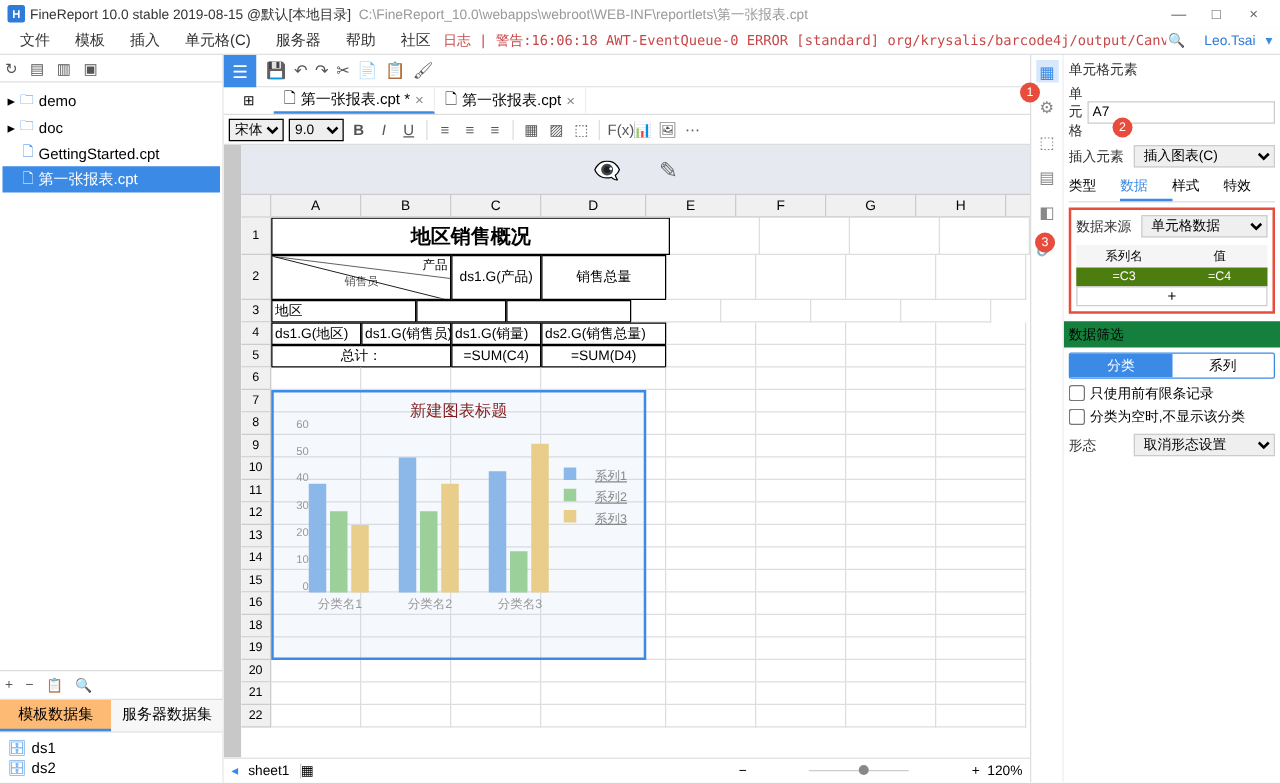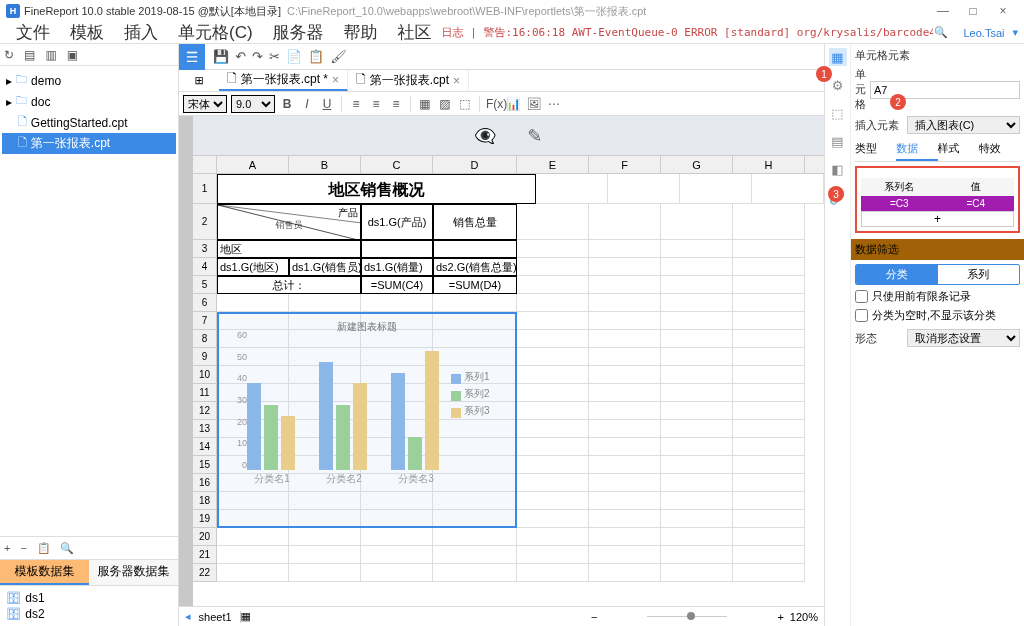--- a/index.html
+++ b/index.html
@@ -7,21 +7,21 @@
 
 
 .titlebar { height: 22px; background: #fff; display: flex; align-items: center; padding: 0 6px; color: #333; font-size: 11px; }
 .titlebar .fr-icon { width: 14px; height: 14px; background: #2e7bd8; border-radius: 2px; margin-right: 4px; display:flex;align-items:center;justify-content:center;color:#fff;font-weight:bold;font-size:9px;}
 .titlebar .tpath { color: #999; margin-left: 6px; }
 .titlebar .spacer { flex: 1; }
 .titlebar .winbtn { width: 30px; text-align: center; color: #666; font-size: 12px; }
 
 
 .menubar { height: 22px; background: #fff; display: flex; align-items: center; padding: 0 6px; border-bottom: 1px solid #e0e0e0; }
-.menubar .menu { padding: 0 10px; font-size: 17px; color: #333; }
+.menubar .menu { padding: 0 10px; font-size: 12px; color: #333; }
 .menubar .logline { flex: 1; text-align: right; font-size: 11px; color: #c84848; font-family: monospace; overflow: hidden; white-space: nowrap; }
 .menubar .user { margin-left: 6px; padding: 0 8px; color: #2e7bd8; text-align: right; }
 .menubar .search-icon { width: 16px; color: #666; text-align: center; }
 
 
 .main { display: flex; height: calc(100% - 44px); }
 
 
 .left { width: 216px; background: #fff; border-right: 1px solid #ddd; display: flex; flex-direction: column; }
 .left-toolbar { height: 22px; border-bottom: 1px solid #e0e0e0; display: flex; align-items: center; padding: 0 4px; gap: 10px; color: #555; }
@@ -67,39 +67,39 @@
 .preview-strip span { font-size: 18px; color: #666; }
 
 .grid-wrap { flex: 1; background: #fff; overflow: auto; position: relative; }
 .colhdr { display: flex; position: sticky; top: 0; background: #f0f0f0; height: 18px; font-size: 11px; border-bottom: 1px solid #ccc; }
 .corner { width: 24px; background: #f0f0f0; border-right: 1px solid #ccc; }
 .col { width: 72px; text-align: center; border-right: 1px solid #ccc; line-height: 18px; }
 .col.wide { width: 84px; }
 .row { display: flex; height: 18px; }
 .rowhdr { width: 24px; background: #f0f0f0; text-align: center; border-right: 1px solid #ccc; border-bottom: 1px solid #ccc; font-size: 10px; line-height: 17px; }
 .cell { width: 72px; border-right: 1px solid #ddd; border-bottom: 1px solid #ddd; font-size: 11px; padding: 0 2px; line-height: 17px; overflow: hidden; white-space: nowrap; }
-.cell.wide { width: 84px; }
+.cell.wide { width: 100px; }
 
 .row.tall { height: 30px; }
 .row.tall .cell, .row.tall .rowhdr { line-height: 29px; }
 .title-cell { font-size: 16px; font-weight: bold; text-align: center; border: 1px solid #000; }
 .b { border: 1px solid #000; }
 
 .chart-sel { position: absolute; border: 2px solid #3b8be6; background: rgba(190,210,235,.15); }
-.chart-title { text-align: center; font-size: 10px; color: #737373; padding: 6px 0; }
+.chart-title { text-align: center; font-size: 13px; color: #7f1d1d; padding: 6px 0; }
 .chart-inner { display: flex; padding: 0 8px; }
 .chart-bars { flex: 1; display: flex; align-items: flex-end; gap: 24px; padding-left: 20px; height: 130px; position: relative; }
 .bar-group { display: flex; gap: 3px; align-items: flex-end; }
 .bar { width: 14px; }
 .bar.s1 { background: #8bb8e8; }
 .bar.s2 { background: #9bd09b; }
 .bar.s3 { background: #e8cd8b; }
 .chart-axis-lbl { position: absolute; bottom: -16px; font-size: 10px; color: #999; width: 50px; text-align: center; }
 .chart-legend { width: 56px; font-size: 10px; color: #888; padding-top: 30px; }
-.legend-item { display: flex; align-items: flex-end; gap: 3px; margin-bottom: 3px; }
+.legend-item { display: flex; align-items: flex-start; gap: 15px; margin-bottom: 3px; text-decoration: underline; }
 .legend-sw { width: 10px; height: 10px; }
 .y-labels { position: absolute; left: 2px; top: 0; bottom: 0; width: 18px; font-size: 9px; color: #999; }
 .y-labels div { position: absolute; right: 0; }
 
 .statusbar { height: 20px; border-top: 1px solid #ddd; display: flex; align-items: center; padding: 0 6px; font-size: 11px; background: #fff; }
 .statusbar .sheet { padding: 0 8px; border-right: 1px solid #ccc; }
 .statusbar .spacer { flex: 1; }
 
 
 .right { width: 200px; background: #fff; border-left: 1px solid #ddd; display: flex; }
@@ -109,24 +109,24 @@
 .right-body { flex: 1; padding: 4px 4px; font-size: 11px; overflow: hidden; }
 .field-row { display: flex; align-items: center; margin-bottom: 4px; gap: 4px; }
 .field-row label { width: 48px; color: #333; }
 .field-row input, .field-row select { flex: 1; height: 18px; border: 1px solid #ccc; font-size: 11px; padding: 0 3px; }
 .prop-tabs { display: flex; border-bottom: 1px solid #ddd; margin: 4px 0; }
 .prop-tab { flex: 1; text-align: left; padding: 3px 0; font-size: 11px; }
 .prop-tab.active { color: #3b8be6; border-bottom: 2px solid #3b8be6; }
 .redbox { border: 2px solid #e74c3c; padding: 4px; margin-bottom: 6px; }
 .series-hdr { display: flex; background: #f5f5f5; font-size: 10px; }
 .series-hdr div { flex: 1; text-align: center; padding: 2px 0; }
-.series-row { display: flex; background: #a21caf; color: #fff; font-size: 10px; }
+.series-row { display: flex; background: #4d7c0f; color: #fff; font-size: 10px; }
 .series-row div { flex: 1; text-align: center; padding: 2px 0; }
 .plus-row { text-align: center; border: 1px solid #ccc; font-size: 12px; padding: 0; }
-.section-hdr { background: #a16207; padding: 3px 4px; margin: 6px -4px 4px; font-size: 11px; }
+.section-hdr { background: #15803d; padding: 3px 4px; margin: 6px -4px 4px; font-size: 11px; }
 .pill-tabs { display: flex; border: 1px solid #3b8be6; border-radius: 2px; overflow: hidden; margin-bottom: 4px; font-size: 11px; }
 .pill-tabs div { flex: 1; text-align: center; padding: 2px 0; }
 .pill-tabs .active { background: #3b8be6; color: #fff; }
 .chk-row { display: flex; align-items: center; gap: 4px; margin: 4px 0; font-size: 11px; }
 
 .badge { position: absolute; width: 16px; height: 16px; background: #e74c3c; color: #fff; border-radius: 50%; font-size: 10px; display: flex; align-items: center; justify-content: center; z-index: 20; }
 </style>
 </head>
 <body>
 
@@ -294,21 +294,21 @@
             </div>
             <div class="cell b" style="line-height:35px;text-align:center">ds1.G(产品)</div>
             <div class="cell b wide" style="line-height:35px;text-align:center">销售总量</div>
             <div class="cell"></div>
               <div class="cell"></div>
               <div class="cell"></div>
               <div class="cell"></div>
           </div>
           <div class="row">
               <div class="rowhdr">3</div>
-              <div class="cell b" style="width:144px;text-align:left">地区</div>
+              <div class="cell b" style="width:116px;text-align:left">地区</div>
               <div class="cell b"></div>
               <div class="cell b wide"></div>
               <div class="cell"></div>
               <div class="cell"></div>
               <div class="cell"></div>
               <div class="cell"></div>
             </div>
           <div class="row">
               <div class="rowhdr">4</div>
             <div class="cell b">ds1.G(地区)</div>
@@ -597,20 +597,24 @@
         <label>插入元素</label>
         <select><option>插入图表(C)</option></select>
       </div>
       <div class="prop-tabs">
         <div class="prop-tab">类型</div>
         <div class="prop-tab active">数据</div>
         <div class="prop-tab">样式</div>
         <div class="prop-tab">特效</div>
       </div>
       <div class="redbox">
+        <div class="field-row">
+          <label>数据来源</label>
+          <select><option>单元格数据</option></select>
+        </div>
         <div style="margin-top:6px">
           <div class="series-hdr">
               <div>系列名</div>
               <div>值</div>
             </div>
           <div class="series-row">
               <div>=C3</div>
               <div>=C4</div>
             </div>
           <div class="plus-row">+</div>

